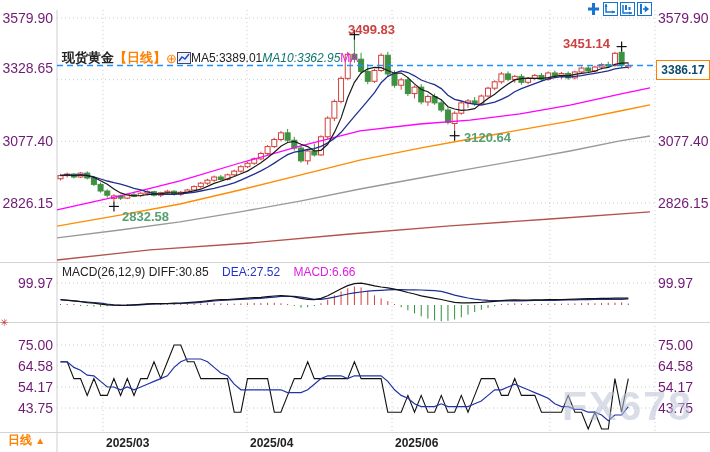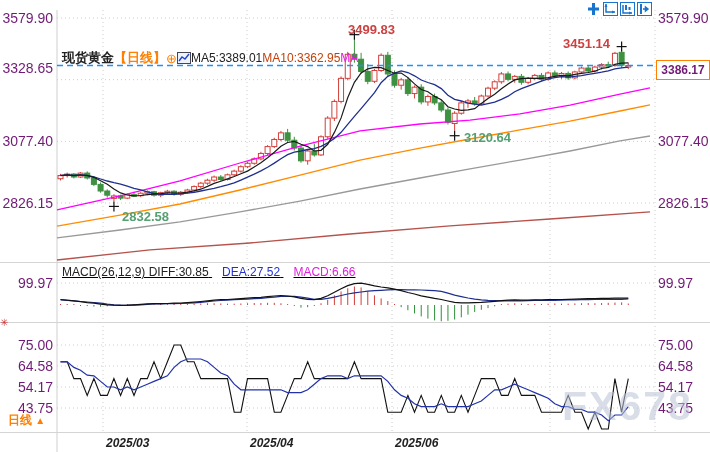--- a/index.html
+++ b/index.html
@@ -5,36 +5,36 @@
   html,body{margin:0;padding:0;background:#fff;}
   .stage{position:relative;width:710px;height:452px;background:#ffffff;
          font-family:"Liberation Sans",sans-serif;overflow:hidden;}
   svg#chart-svg{position:absolute;left:0;top:0;z-index:1;}
   .txt{position:absolute;font-size:12px;color:#333;white-space:nowrap;z-index:2;}
   .hdr{top:3px;left:62px;display:flex;gap:0;align-items:center;height:14px;margin-top:48px;}
   .hdr .sym{color:#222;font-weight:bold;font-size:13px;}
   .hdr .per{color:#ff8000;font-weight:bold;font-size:13px;}
   .hdr .exp{color:#ff8000;font-size:13px;line-height:13px;}
   .hdr .ma{color:#222;}
-  .hdr .ma10{color:#c2410c;}
+  .hdr .ma10{color:#0f766e;font-style:italic;}
   .hdr .mam{color:#e020e0;}
   .toolbar{position:absolute;left:586px;top:2px;display:flex;gap:2px;z-index:2;}
   .toolbar .tico{width:15px;height:14px;display:inline-block;cursor:pointer;}
   .annot-r{position:absolute;font-size:13px;font-weight:bold;color:#cc4242;z-index:2;white-space:nowrap;}
   .annot-g{position:absolute;font-size:13px;font-weight:bold;color:#55a071;z-index:2;white-space:nowrap;}
   .pricebox{position:absolute;left:656px;top:60px;width:52px;height:18px;border:1px solid #ff8000;
-            color:#701a75;font-size:12px;font-weight:bold;text-align:center;line-height:18px;
+            color:#0c4a6e;font-size:12px;font-weight:bold;text-align:center;line-height:18px;
             background:#fff;z-index:3;}
   .ind-hdr{position:absolute;font-size:12px;z-index:2;white-space:nowrap;}
   .ind-hdr .blk{color:#222;} .ind-hdr .blu{color:#2233cc;} .ind-hdr .mag{color:#e020e0;}
   .axis-lbl{position:absolute;font-size:14px;color:#701a75;height:14px;line-height:14px;z-index:2;}
   .axis-l{left:0;width:53px;text-align:right;}
   .axis-r{left:658px;text-align:left;}
-  .dates .dt{position:absolute;top:436px;font-size:12px;font-weight:bold;color:#222;z-index:2;font-style:italic;}
-  .bottomleft{position:absolute;left:8px;top:412px;color:#ff8000;font-weight:bold;font-size:12px;z-index:2;}
+  .dates .dt{position:absolute;top:436px;font-size:12px;font-weight:bold;color:#222;z-index:2;}
+  .bottomleft{position:absolute;left:8px;top:432px;color:#ff8000;font-weight:bold;font-size:12px;z-index:2;}
   .bottomleft .arrow{font-size:10px;}
   .watermark{position:absolute;left:562px;top:383px;font-size:41px;font-weight:bold;
              color:#b9c2d4;opacity:0.55;letter-spacing:2px;z-index:4;pointer-events:none;}
   .sidemark{position:absolute;left:0;top:317px;color:#d03030;font-size:10px;z-index:2;}
 </style>
 </head>
 <body>
 
 <div class="stage">
 
@@ -391,21 +391,21 @@
     </span>
   </div>
 
   <div class="annot-r" style="left:348px;top:22px;">3499.83</div>
   <div class="annot-r" style="left:563px;top:36px;">3451.14</div>
   <div class="annot-g" style="left:122px;top:197px;margin-top:12px;">2832.58</div>
   <div class="annot-g" style="left:464px;top:130px;text-align:right;">3120.64</div>
 
   <div class="pricebox">3386.17</div>
 
-  <div class="ind-hdr" style="left:62px;top:265px;text-decoration:underline;">
+  <div class="ind-hdr" style="left:62px;top:265px;">
     <span class="blk">MACD(26,12,9) DIFF:30.85</span>
     <span class="blu" style="margin-left:10px;">DEA:27.52</span>
     <span class="mag" style="margin-left:10px;">MACD:6.66</span>
   </div>
 
   <div id="axis-layer">
       <div class="axis-lbl axis-l" style="top: 11px;">3579.90</div>
       <div class="axis-lbl axis-r" style="top: 11px;">3579.90</div>
       <div class="axis-lbl axis-l" style="top: 61px;">3328.65</div>
       <div class="axis-lbl axis-l" style="top: 134.333px;">3077.40</div>

